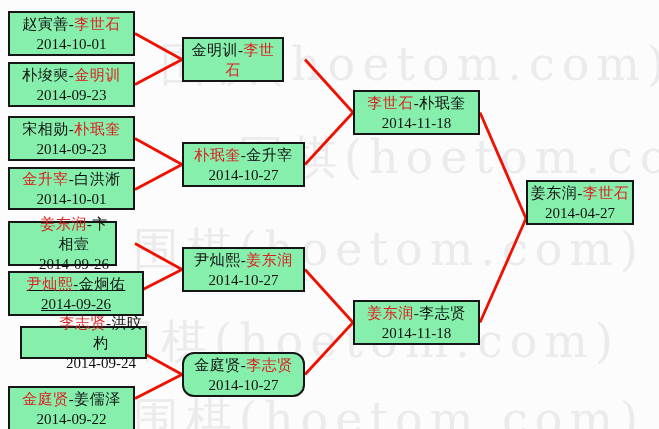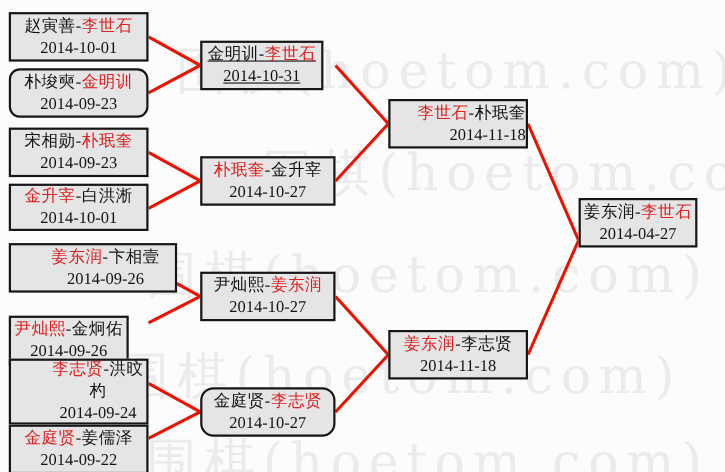--- a/index.html
+++ b/index.html
@@ -15,21 +15,21 @@
     user-select:none;
   }
   .w1{left:160px;top:34px;}
   .w2{left:238px;top:127px;}
   .w3{left:133px;top:219px;}
   .w4{left:108px;top:311px;}
   .w5{left:133px;top:389px;}
   #wires{position:absolute;left:0;top:0;z-index:1;}
   .match-box{
     position:absolute;z-index:2;box-sizing:border-box;
-    background:#e5e5e5;border:2px solid #161616;
+    background:#86efac;border:2px solid #161616;
     display:flex;flex-direction:column;justify-content:center;
     text-align:center;font-size:15px;line-height:20px;color:#111;
   }
   .match-box .players{letter-spacing:0.5px;}
   .match-box .date{font-family:"Liberation Serif","DejaVu Serif",serif;}
   .win{color:#dd2020;}
 </style>
 </head>
 <body>
 
@@ -53,65 +53,64 @@
       <line x1="305" y1="269.5" x2="353" y2="322.5" stroke="#ee1100" stroke-width="2.8"></line>
       <line x1="305" y1="374.5" x2="353" y2="322.5" stroke="#ee1100" stroke-width="2.8"></line>
       <line x1="480" y1="112.5" x2="526" y2="218.5" stroke="#ee1100" stroke-width="2.8"></line>
       <line x1="480" y1="322.5" x2="526" y2="218.5" stroke="#ee1100" stroke-width="2.8"></line>
     </svg>
 
 <div class="match-box" style="left: 8px; top: 11px; width: 127px; height: 45px;">
       <div class="players"><span>赵寅善</span><span>-</span><span class="win">李世石</span></div>
       <div class="date">2014-10-01</div>
     </div>
-    <div class="match-box" style="left: 8px; top: 62px; width: 127px; height: 45px; border-radius: 10px;">
+    <div class="match-box" style="left: 8px; top: 62px; width: 127px; height: 45px;">
       <div class="players"><span>朴埈奭</span><span>-</span><span class="win">金明训</span></div>
       <div class="date">2014-09-23</div>
     </div>
     <div class="match-box" style="left: 8px; top: 116px; width: 127px; height: 45px; justify-content: flex-end;">
       <div class="players"><span>宋相勋</span><span>-</span><span class="win">朴珉奎</span></div>
       <div class="date">2014-09-23</div>
     </div>
     <div class="match-box" style="left: 8px; top: 167px; width: 127px; height: 43px;">
       <div class="players"><span class="win">金升宰</span><span>-</span><span>白洪淅</span></div>
       <div class="date">2014-10-01</div>
     </div>
-    <div class="match-box" style="left: 8px; top: 221px; width: 153px; height: 45px; padding-left: 23px;">
+    <div class="match-box" style="left: 8px; top: 221px; width: 109px; height: 45px; padding-left: 23px;">
       <div class="players"><span class="win">姜东润</span><span>-</span><span>卞相壹</span></div>
       <div class="date">2014-09-26</div>
     </div>
-    <div class="match-box" style="left: 8px; top: 287px; width: 109px; height: 45px;">
+    <div class="match-box" style="left: 8px; top: 271px; width: 136px; height: 45px; text-decoration: underline;">
       <div class="players"><span class="win">尹灿熙</span><span>-</span><span>金炯佑</span></div>
       <div class="date">2014-09-26</div>
     </div>
-    <div class="match-box" style="left: 8px; top: 326px; width: 127px; height: 60px; padding-left: 35px;">
+    <div class="match-box" style="left: 20px; top: 326px; width: 127px; height: 33px; padding-left: 35px;">
       <div class="players"><span class="win">李志贤</span><span>-</span><span>洪旼杓</span></div>
       <div class="date">2014-09-24</div>
     </div>
     <div class="match-box" style="left: 8px; top: 363px; width: 127px; height: 45px; margin-top: 23px;">
       <div class="players"><span class="win">金庭贤</span><span>-</span><span>姜儒泽</span></div>
       <div class="date">2014-09-22</div>
     </div>
-    <div class="match-box" style="left: 182px; top: 37px; width: 112px; height: 45px; text-decoration: underline;">
+    <div class="match-box" style="left: 182px; top: 37px; width: 102px; height: 45px;">
       <div class="players"><span>金明训</span><span>-</span><span class="win">李世石</span></div>
-      <div class="date">2014-10-31</div>
     </div>
     <div class="match-box" style="left: 182px; top: 142px; width: 123px; height: 45px;">
       <div class="players"><span class="win">朴珉奎</span><span>-</span><span>金升宰</span></div>
       <div class="date">2014-10-27</div>
     </div>
     <div class="match-box" style="left: 182px; top: 247px; width: 123px; height: 45px;">
       <div class="players"><span>尹灿熙</span><span>-</span><span class="win">姜东润</span></div>
       <div class="date">2014-10-27</div>
     </div>
     <div class="match-box" style="left: 182px; top: 352px; width: 123px; height: 45px; border-radius: 12px;">
       <div class="players"><span>金庭贤</span><span>-</span><span class="win">李志贤</span></div>
       <div class="date">2014-10-27</div>
     </div>
-    <div class="match-box" style="left: 353px; top: 90px; width: 127px; height: 45px; text-align: right;">
+    <div class="match-box" style="left: 353px; top: 90px; width: 127px; height: 45px;">
       <div class="players"><span class="win">李世石</span><span>-</span><span>朴珉奎</span></div>
       <div class="date">2014-11-18</div>
     </div>
     <div class="match-box" style="left: 353px; top: 300px; width: 127px; height: 45px; align-items: center;">
       <div class="players"><span class="win">姜东润</span><span>-</span><span>李志贤</span></div>
       <div class="date">2014-11-18</div>
     </div>
     <div class="match-box" style="left: 526px; top: 180px; width: 108px; height: 45px;">
       <div class="players"><span>姜东润</span><span>-</span><span class="win">李世石</span></div>
       <div class="date">2014-04-27</div>

